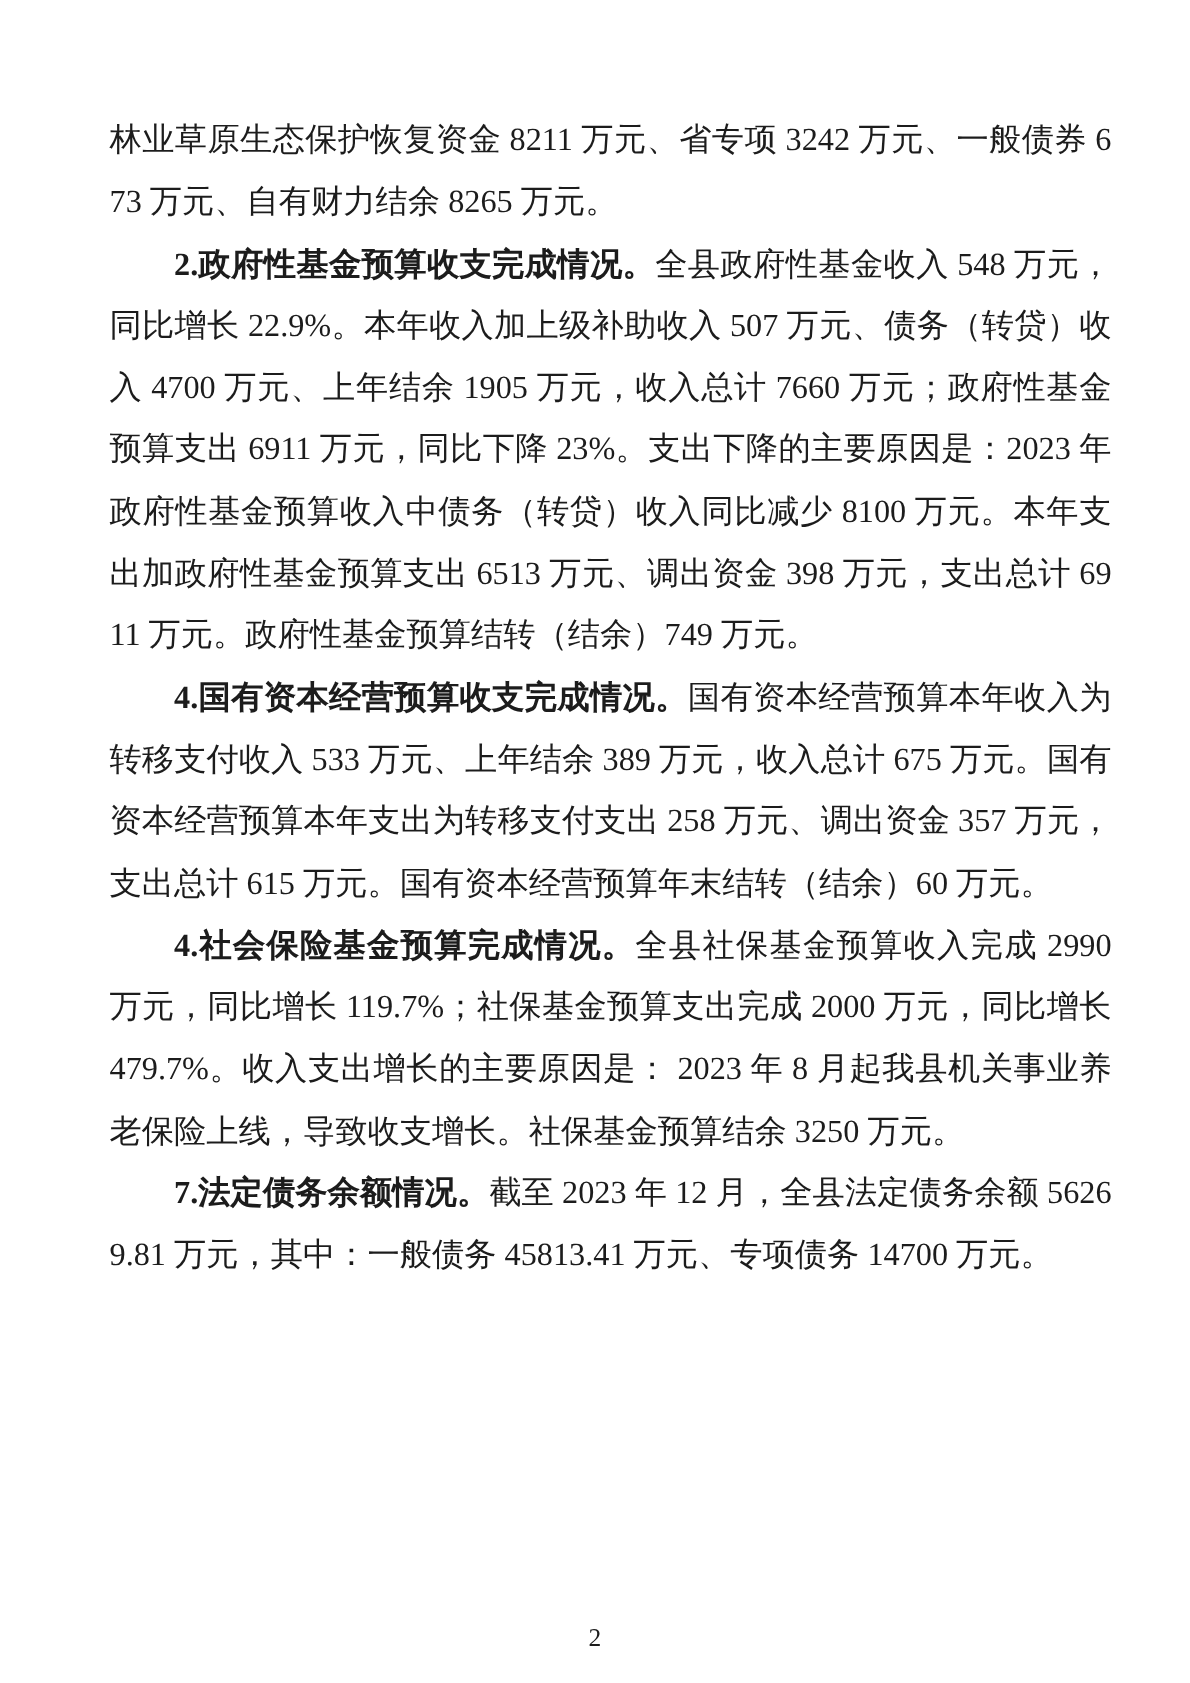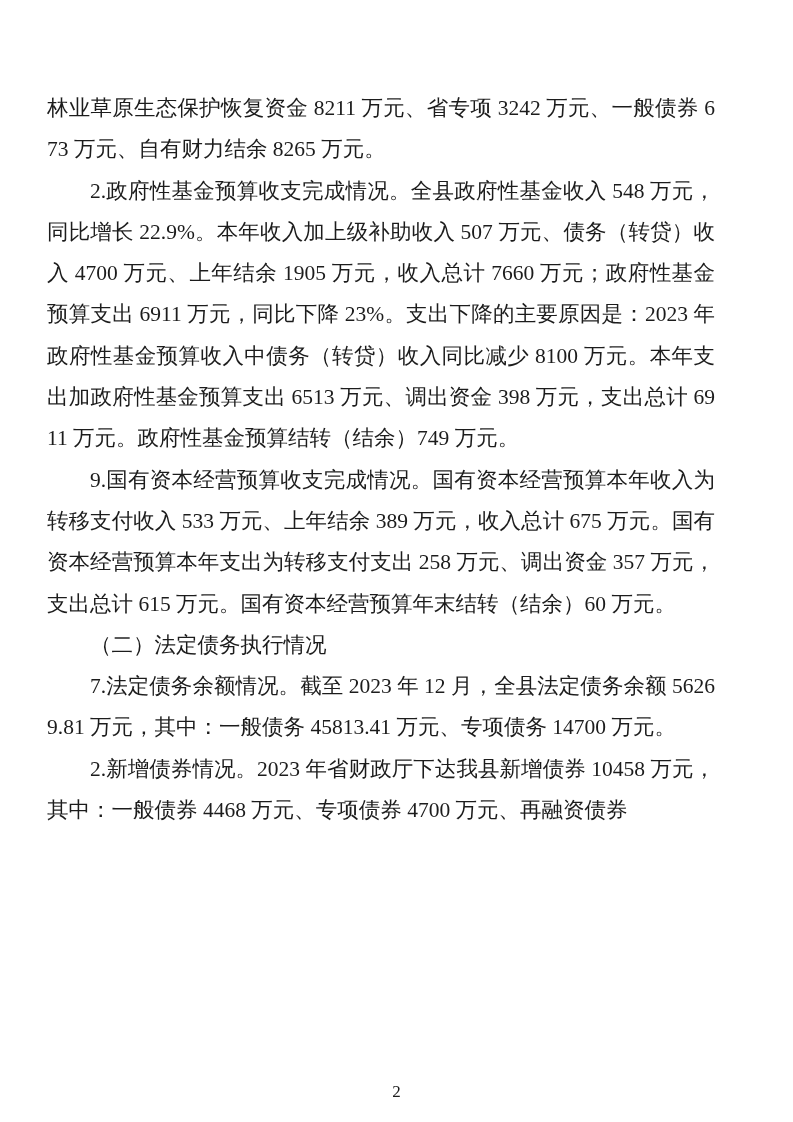--- a/index.html
+++ b/index.html
@@ -10,59 +10,57 @@
   .page {
     position: relative;
     width: 793px;
     height: 1122px;
     background: #ffffff;
     overflow: hidden;
     font-family: "Liberation Serif", serif;
   }
   .doc-body {
     position: absolute;
-    left: 47px;
+    left: 73px;
     top: 73px;
     width: 668px;
-    margin-top: 15px;
   }
   p.para {
     margin: 0;
     padding: 0;
     font-size: 21.5px;
     line-height: 41.3px;
     color: #1c1c1c;
     text-align: justify;
     text-align-last: left;
     text-justify: inter-character;
     word-break: break-all;
   }
   p.para.indent {
     text-indent: 43px;
   }
   .lead {
-    font-weight: 400;
+    font-weight: 700;
   }
   .page-number {
     position: absolute;
     left: 0;
     top: 1082px;
     width: 100%;
     text-align: center;
     font-size: 17px;
     color: #1c1c1c;
     font-family: "Liberation Serif", serif;
   }
 </style>
 </head>
 <body>
 
 <div class="page">
   <div class="doc-body" id="doc-body">
       <p class="para"><span>林业草原生态保护恢复资金 8211 万元、省专项 3242 万元、一般债券 673 万元、自有财力结余 8265 万元。</span></p>
       <p class="para indent"><span class="lead">2.政府性基金预算收支完成情况。</span><span>全县政府性基金收入 548 万元，同比增长 22.9%。本年收入加上级补助收入 507 万元、债务（转贷）收入 4700 万元、上年结余 1905 万元，收入总计 7660 万元；政府性基金预算支出 6911 万元，同比下降 23%。支出下降的主要原因是：2023 年政府性基金预算收入中债务（转贷）收入同比减少 8100 万元。本年支出加政府性基金预算支出 6513 万元、调出资金 398 万元，支出总计 6911 万元。政府性基金预算结转（结余）749 万元。</span></p>
-      <p class="para indent"><span class="lead">9.国有资本经营预算收支完成情况。</span><span>国有资本经营预算本年收入为转移支付收入 533 万元、上年结余 389 万元，收入总计 675 万元。国有资本经营预算本年支出为转移支付支出 258 万元、调出资金 357 万元，支出总计 615 万元。国有资本经营预算年末结转（结余）60 万元。</span></p>
-      <p class="para indent"><span>（二）法定债务执行情况</span></p>
+      <p class="para indent"><span class="lead">4.国有资本经营预算收支完成情况。</span><span>国有资本经营预算本年收入为转移支付收入 533 万元、上年结余 389 万元，收入总计 675 万元。国有资本经营预算本年支出为转移支付支出 258 万元、调出资金 357 万元，支出总计 615 万元。国有资本经营预算年末结转（结余）60 万元。</span></p>
+      <p class="para indent"><span class="lead">4.社会保险基金预算完成情况。</span><span>全县社保基金预算收入完成 2990 万元，同比增长 119.7%；社保基金预算支出完成 2000 万元，同比增长 479.7%。收入支出增长的主要原因是： 2023 年 8 月起我县机关事业养老保险上线，导致收支增长。社保基金预算结余 3250 万元。</span></p>
       <p class="para indent"><span class="lead">7.法定债务余额情况。</span><span>截至 2023 年 12 月，全县法定债务余额 56269.81 万元，其中：一般债务 45813.41 万元、专项债务 14700 万元。</span></p>
-      <p class="para indent"><span class="lead">2.新增债券情况。</span><span>2023 年省财政厅下达我县新增债券 10458 万元，其中：一般债券 4468 万元、专项债券 4700 万元、再融资债券</span></p>
     </div>
   <div class="page-number">2</div>
 </div>
 
 </body></html>

